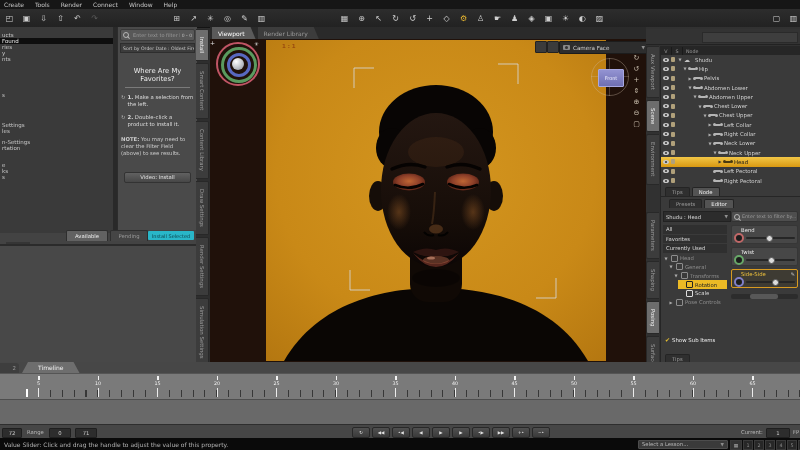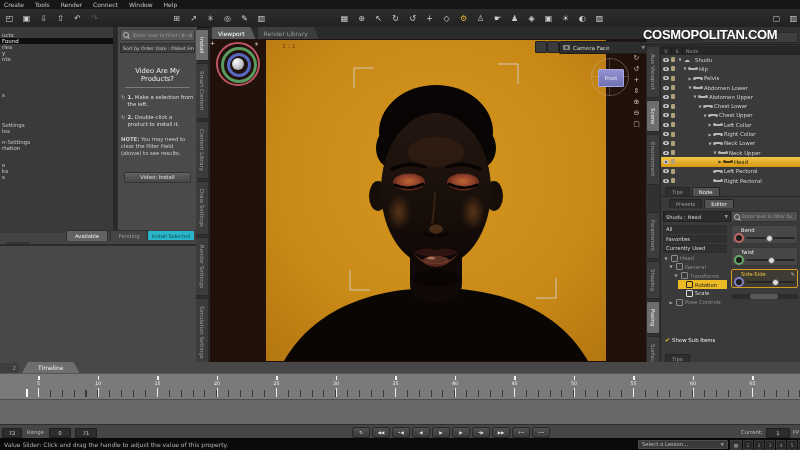--- a/index.html
+++ b/index.html
@@ -283,21 +283,21 @@
   <div id="products">
     <div class="p-filter">
       <span class="mag"></span>
       <input class="flt" placeholder="Enter text to filter by..." style="">
       <span class="cnt">0 - 0</span>
     </div>
     <div class="p-sort">
       <span>Sort by Order Date : Oldest First</span>
 
     </div>
-    <div class="p-title">Video Are My Products?</div>
+    <div class="p-title">Where Are My Favorites?</div>
     <hr class="p-rule">
     <div>
 
     <div class="p-step">
           <span class="ic">↻</span>
           <span><b>1.</b> <span>Make a selection from the left.</span></span>
         </div>
         <div class="p-step">
           <span class="ic">↻</span>
           <span><b>2.</b> <span>Double-click a product to install it.</span></span>
@@ -799,14 +799,13 @@
 
     <span class="ln-btn">1</span>
         <span class="ln-btn">2</span>
         <span class="ln-btn">3</span>
         <span class="ln-btn">4</span>
         <span class="ln-btn">5</span>
         <span class="ln-btn">6</span>
       </span>
   </div>
 
-  <div id="watermark">COSMOPOLITAN.COM</div>
 </div>
 
 </body></html>

